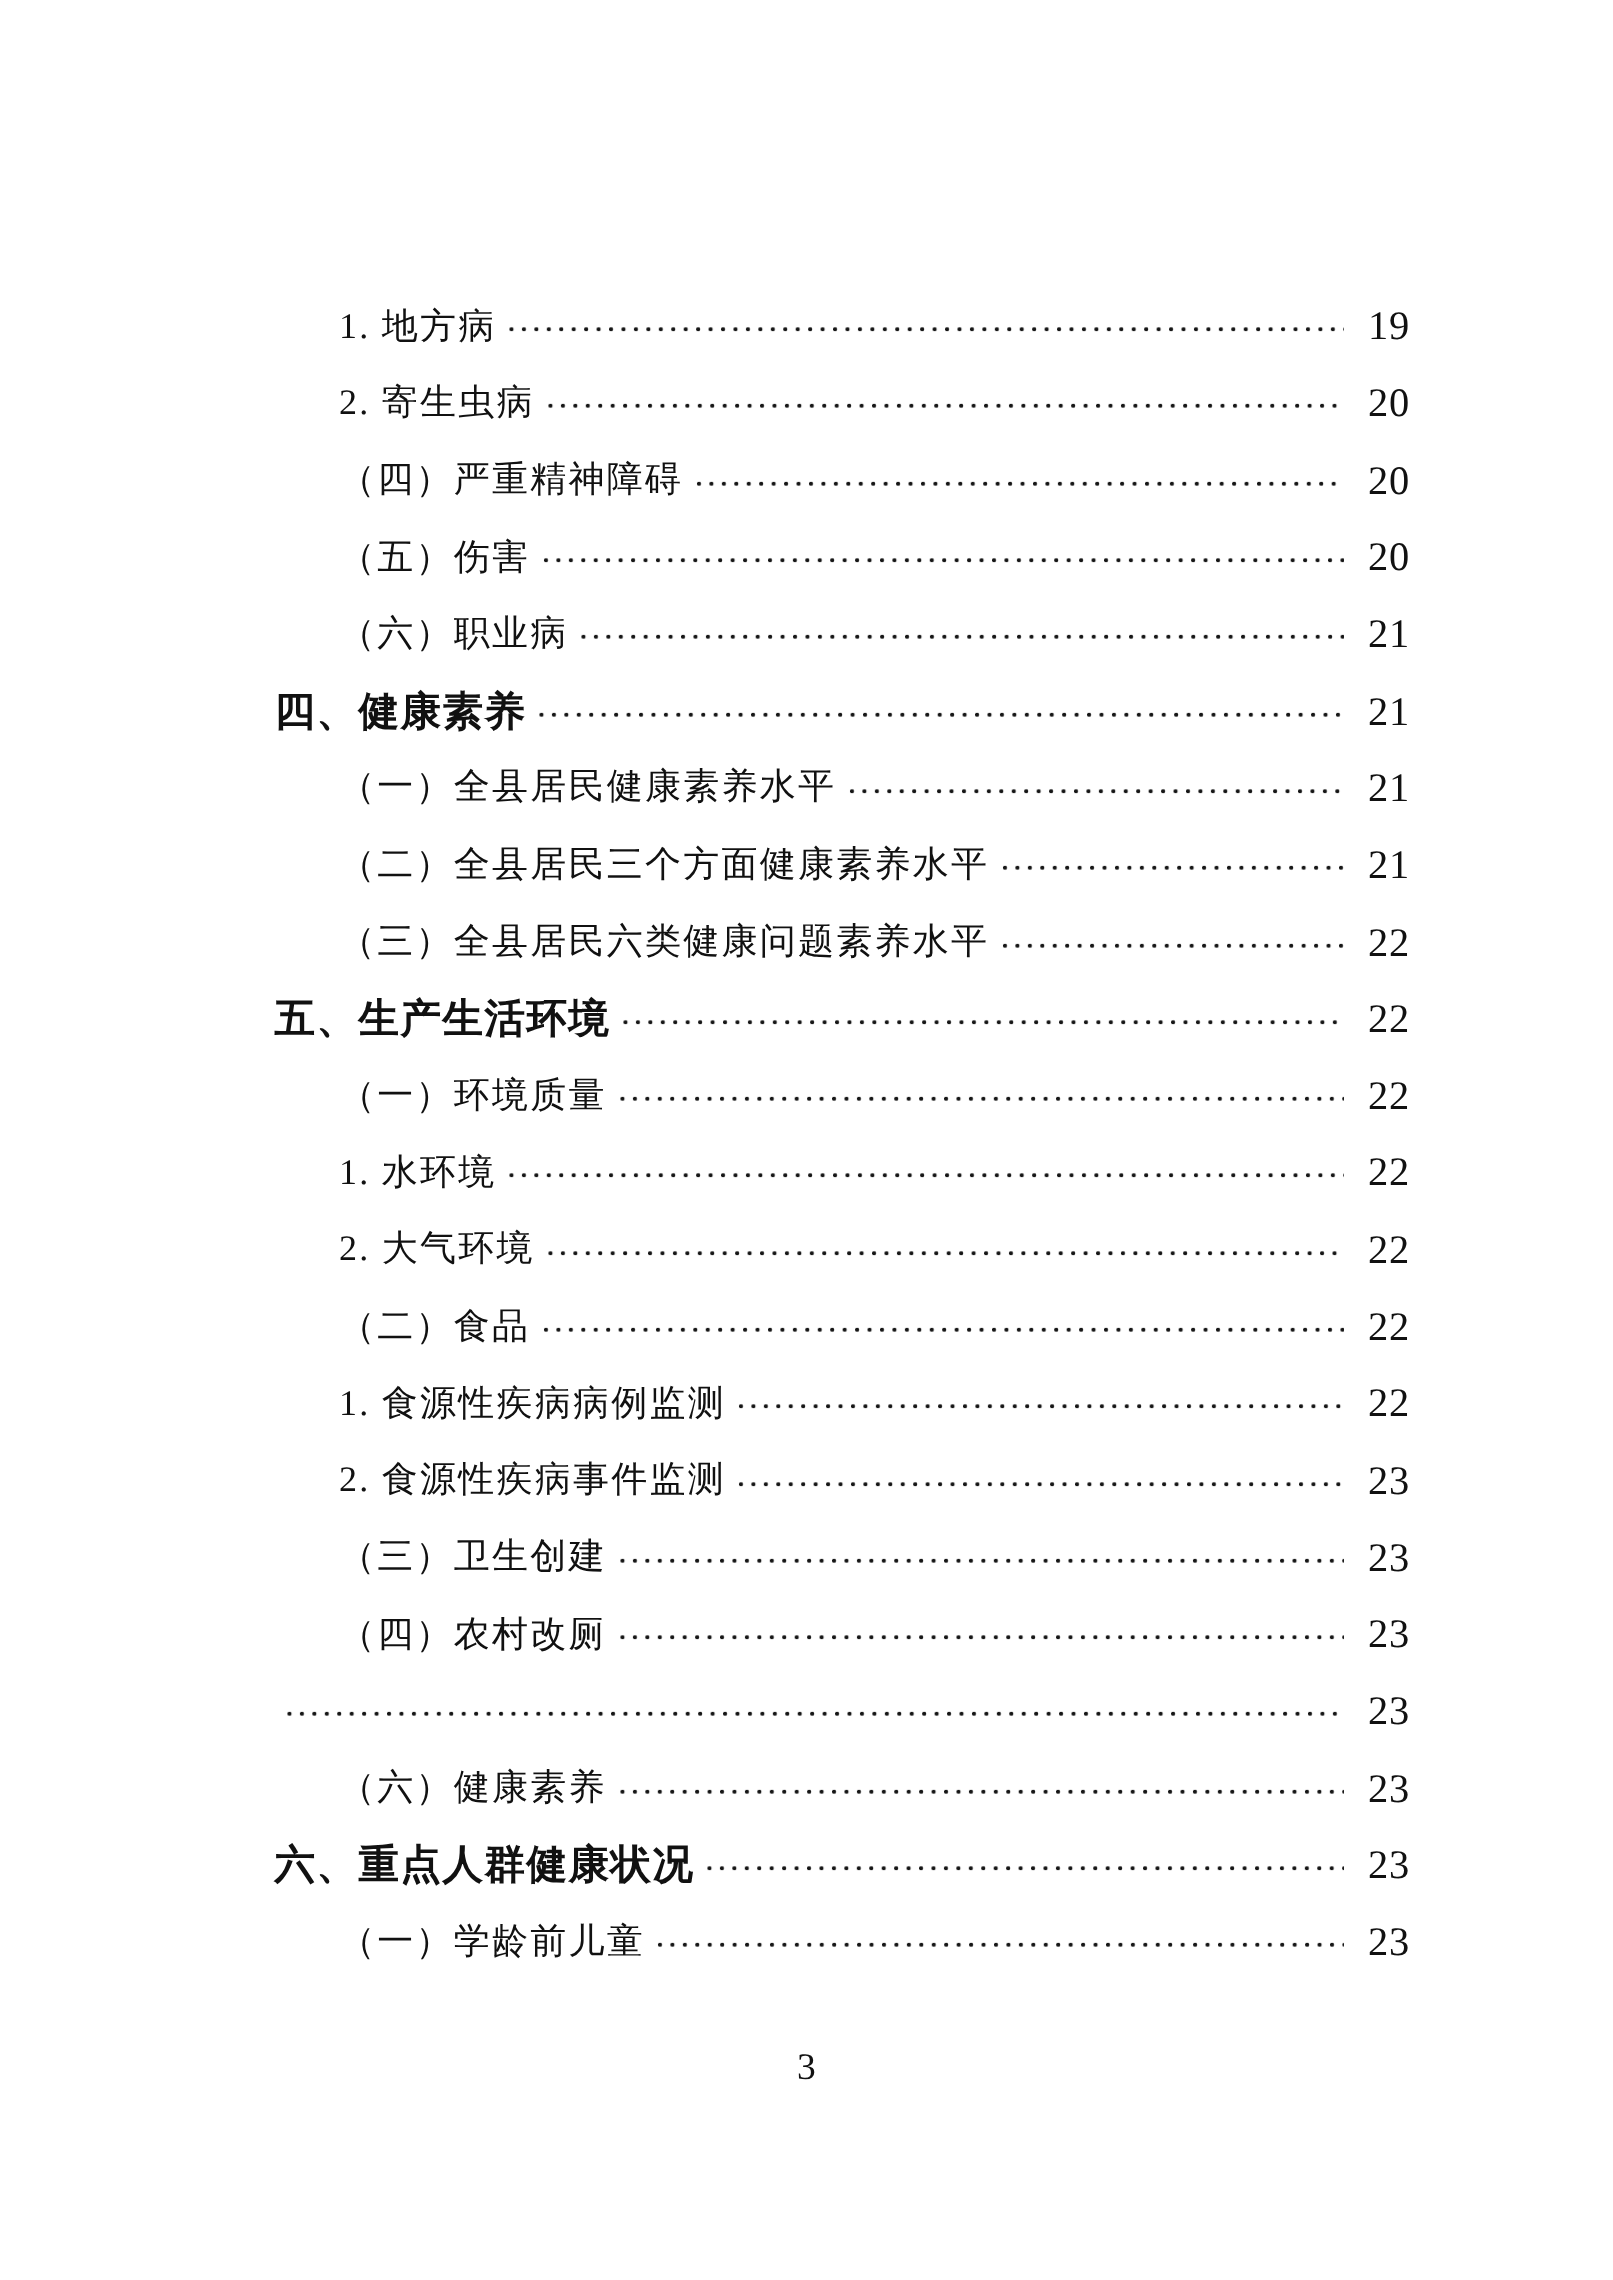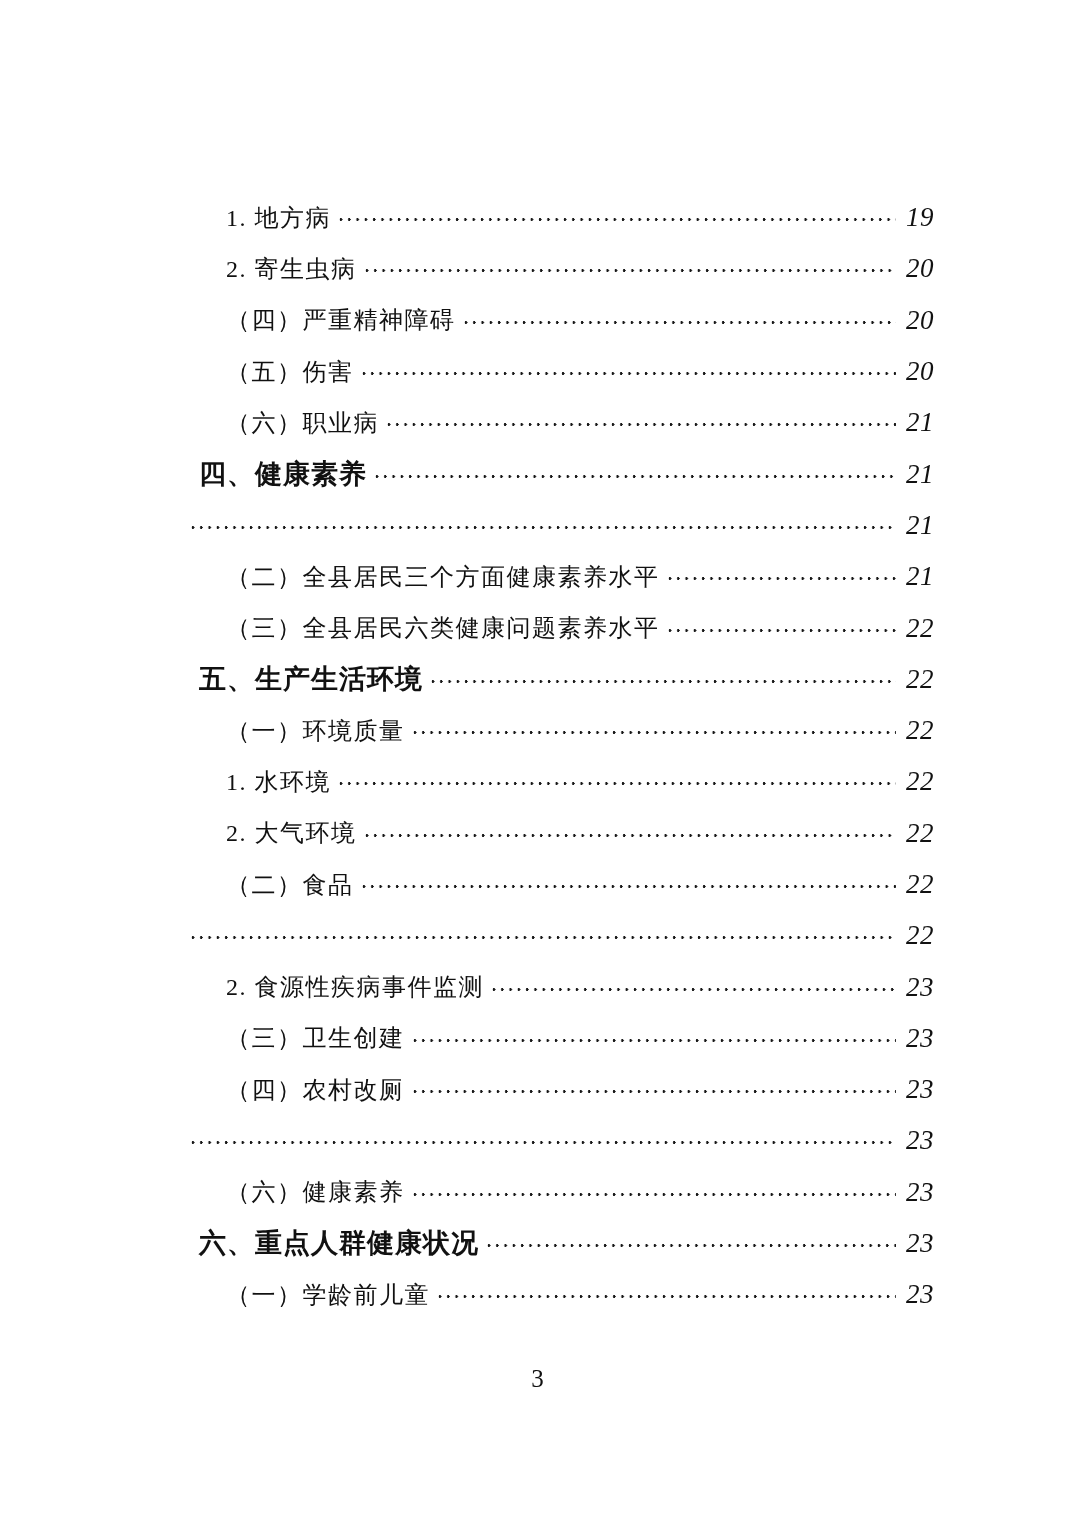--- a/index.html
+++ b/index.html
@@ -36,38 +36,36 @@
   .toc-row.item .label,
   .toc-row.sub .label {
     padding-left: 43px;
   }
   .toc-row.section .label {
     font-family: "Liberation Sans", "DejaVu Sans", sans-serif;
     font-weight: 700;
     font-size: 27px;
     letter-spacing: 1px;
     padding-left: 0;
-    margin-left: 16px;
   }
   .leader {
     flex: 1;
     align-self: center;
     height: 5px;
     margin: 4px 10px 0 8px;
     background-image: radial-gradient(circle at 2px 2.5px, #161616 1.15px, rgba(0,0,0,0) 1.6px);
     background-size: 8.3px 5px;
     background-repeat: repeat-x;
   }
   .pagenum {
     font-size: 27px;
     line-height: 1;
     min-width: 34px;
-    text-align: left;
+    text-align: right;
     letter-spacing: 0.5px;
-    font-style: italic;
   }
   .footer {
     position: absolute;
     left: 0;
     right: 0;
     top: 1366px;
     text-align: center;
     font-size: 25px;
     line-height: 1;
   }
@@ -101,20 +99,21 @@
     <span class="label">（六）职业病</span>
     <span class="leader"></span>
     <span class="pagenum">21</span>
   </div>
       <div class="toc-row section">
     <span class="label">四、健康素养</span>
     <span class="leader"></span>
     <span class="pagenum">21</span>
   </div>
       <div class="toc-row sub">
+    <span class="label">（一）全县居民健康素养水平</span>
     <span class="leader"></span>
     <span class="pagenum">21</span>
   </div>
       <div class="toc-row sub">
     <span class="label">（二）全县居民三个方面健康素养水平</span>
     <span class="leader"></span>
     <span class="pagenum">21</span>
   </div>
       <div class="toc-row sub">
     <span class="label">（三）全县居民六类健康问题素养水平</span>
@@ -140,20 +139,21 @@
     <span class="label">2. 大气环境</span>
     <span class="leader"></span>
     <span class="pagenum">22</span>
   </div>
       <div class="toc-row sub">
     <span class="label">（二）食品</span>
     <span class="leader"></span>
     <span class="pagenum">22</span>
   </div>
       <div class="toc-row item">
+    <span class="label">1. 食源性疾病病例监测</span>
     <span class="leader"></span>
     <span class="pagenum">22</span>
   </div>
       <div class="toc-row item">
     <span class="label">2. 食源性疾病事件监测</span>
     <span class="leader"></span>
     <span class="pagenum">23</span>
   </div>
       <div class="toc-row sub">
     <span class="label">（三）卫生创建</span>

